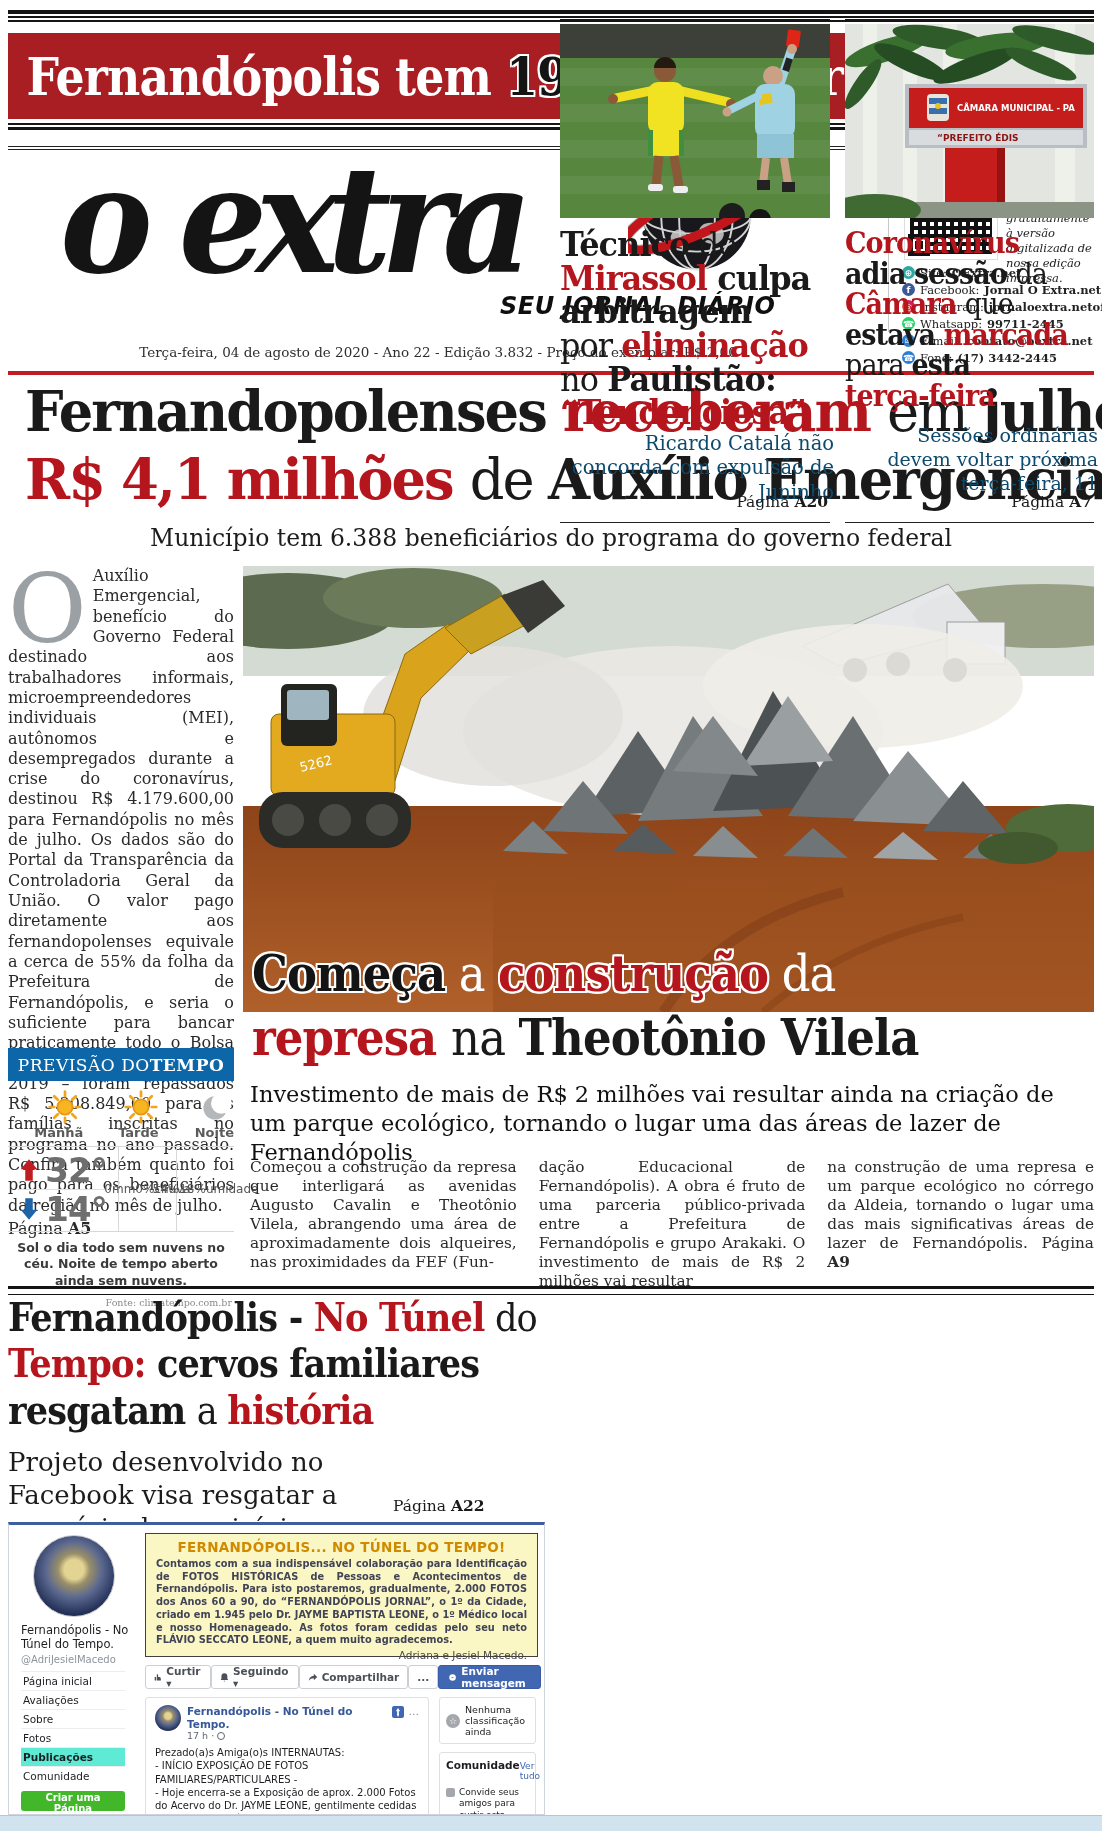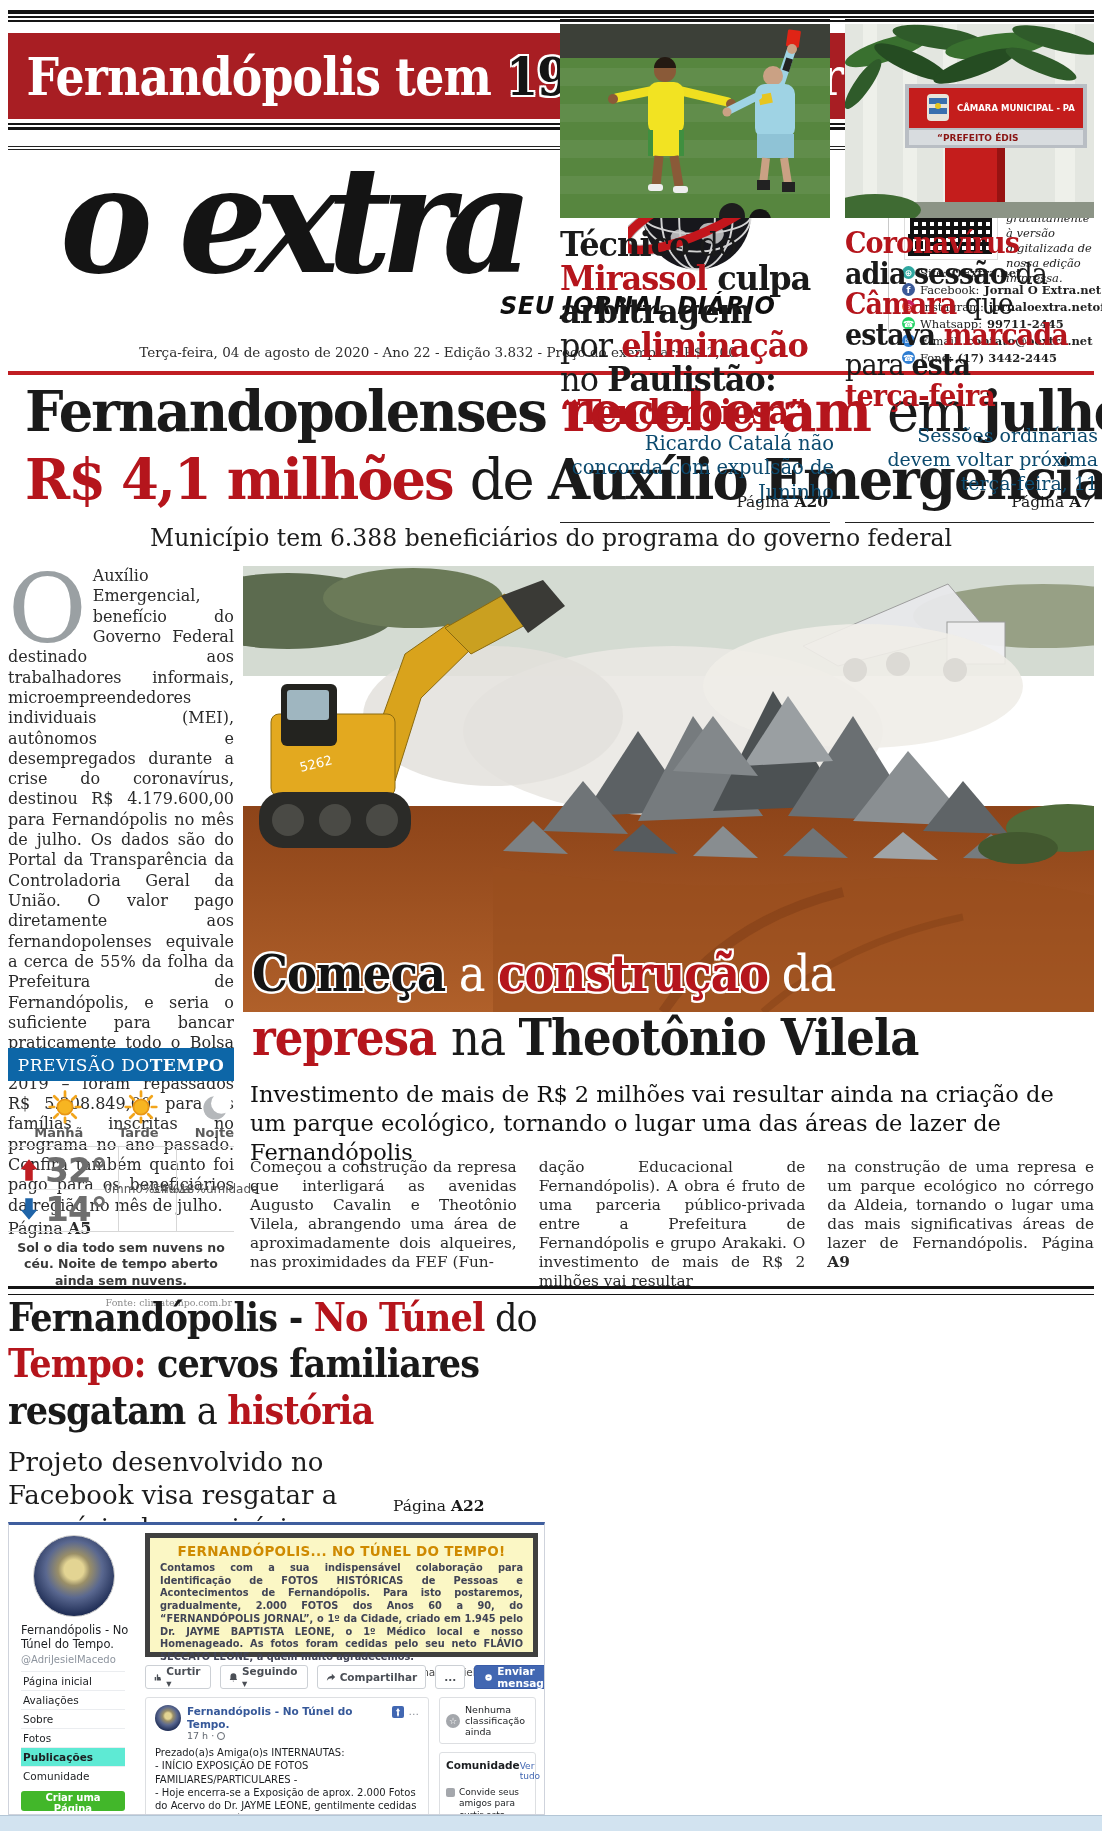--- a/index.html
+++ b/index.html
@@ -110,26 +110,26 @@
   .fb-side{position:absolute;left:0;top:0;width:130px;height:100%;padding:10px 0 0 12px;box-sizing:border-box;}
   .fb-avatar{width:80px;height:80px;border-radius:50%;margin-left:12px;
     background:radial-gradient(circle at 50% 42%,#e3d493 0 16%,#9a8f68 26%,#5a6890 46%,#1e2c54 75%);border:1px solid #ccc;}
   .fb-name{margin-top:6px;font-size:11.5px;color:#1c1e21;line-height:1.25;}
   .fb-handle{font-size:10px;color:#8d949e;margin-top:2px;}
   .fb-nav{margin-top:6px;width:104px;}
   .fb-nav-item{font-size:10.5px;color:#1c1e21;padding:3px 2px;border-top:1px solid #ebedf0;cursor:pointer;}
   .fb-nav-item[data-active="true"]{font-weight:bold;background:#5eead4;}
   .fb-create{margin-top:6px;width:104px;height:20px;background:#42b72a;color:#fff;border:none;border-radius:3px;
     font-size:10px;font-weight:bold;font-family:"DejaVu Sans",sans-serif;}
-  .fb-yellow{position:absolute;left:136px;top:8px;width:393px;height:124px;background:#fbf7c5;border:5px solid #404040;
+  .fb-yellow{position:absolute;left:136px;top:8px;width:393px;height:124px;background:#fbf7c5;border:1px solid #404040;
     box-sizing:border-box;padding:5px 10px;}
   .fb-ytitle{text-align:center;font-size:13.5px;font-weight:bold;color:#cf8a00;letter-spacing:.3px;}
   .fb-ybody{margin-top:3px;font-size:9.8px;font-weight:bold;color:#414456;line-height:1.3;text-align:justify;}
   .fb-ysig{margin-top:2px;text-align:right;font-size:10.5px;color:#4a4a4a;}
-  .fb-btnrow{position:absolute;left:136px;top:140px;right:8px;height:24px;display:flex;gap:9px;align-items:flex-end;}
+  .fb-btnrow{position:absolute;left:136px;top:140px;right:8px;height:24px;display:flex;gap:0;align-items:flex-end;}
   .fb-btn{height:22px;background:#fff;border:1px solid #ccd0d5;border-radius:3px;display:flex;align-items:center;gap:4px;
     padding:0 8px;font-size:10.5px;font-weight:bold;color:#4b4f56;font-family:"DejaVu Sans",sans-serif;}
   .fb-send{margin-left:auto;height:22px;background:#4267b2;border:1px solid #3a5ca8;border-radius:3px;color:#fff;
     display:flex;align-items:center;gap:5px;padding:0 10px;font-size:10.5px;font-weight:bold;font-family:"DejaVu Sans",sans-serif;}
   .fb-post{position:absolute;left:136px;top:172px;width:284px;border:1px solid #dddfe2;border-radius:3px;background:#fff;
     padding:7px 9px;box-sizing:border-box;}
   .fb-post-head{display:flex;align-items:flex-start;gap:6px;}
   .fb-post-avatar{width:26px;height:26px;border-radius:50%;flex:none;
     background:radial-gradient(circle at 50% 42%,#e3d493 0 16%,#9a8f68 26%,#5a6890 46%,#1e2c54 75%);}
   .fb-post-name{font-size{10.5px};font-size:10.5px;font-weight:bold;color:#365899;line-height:1.2;}

